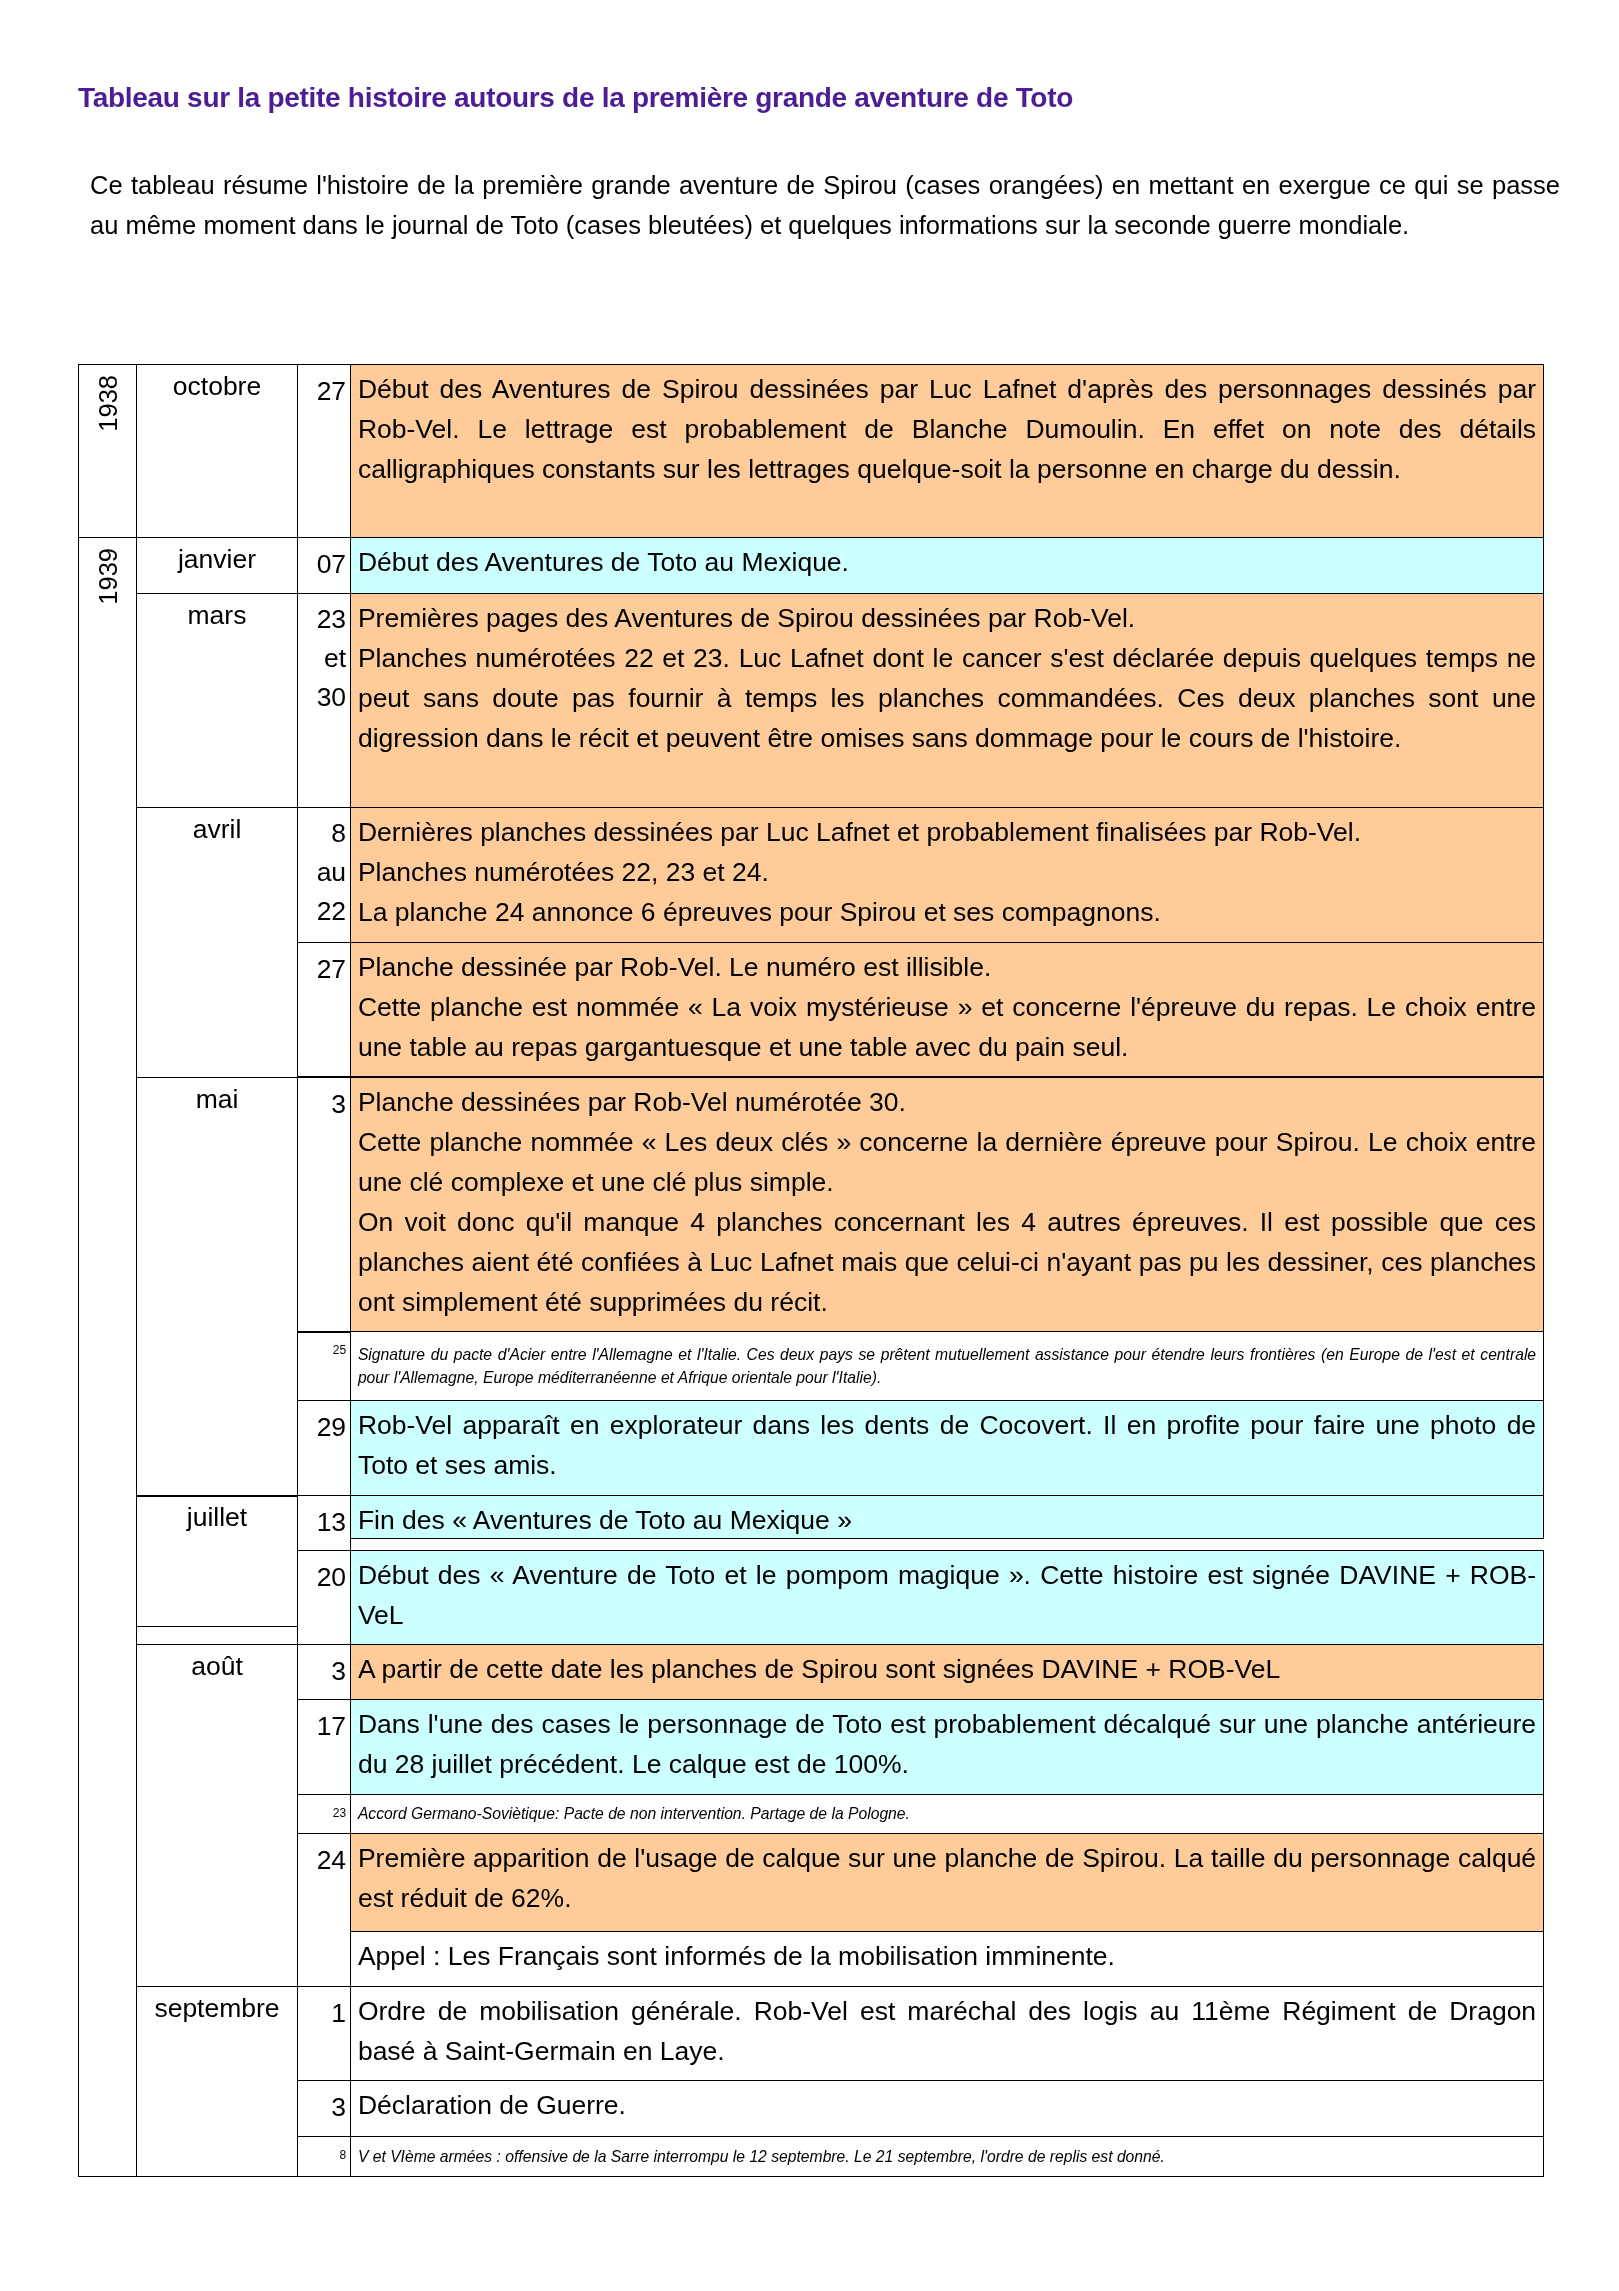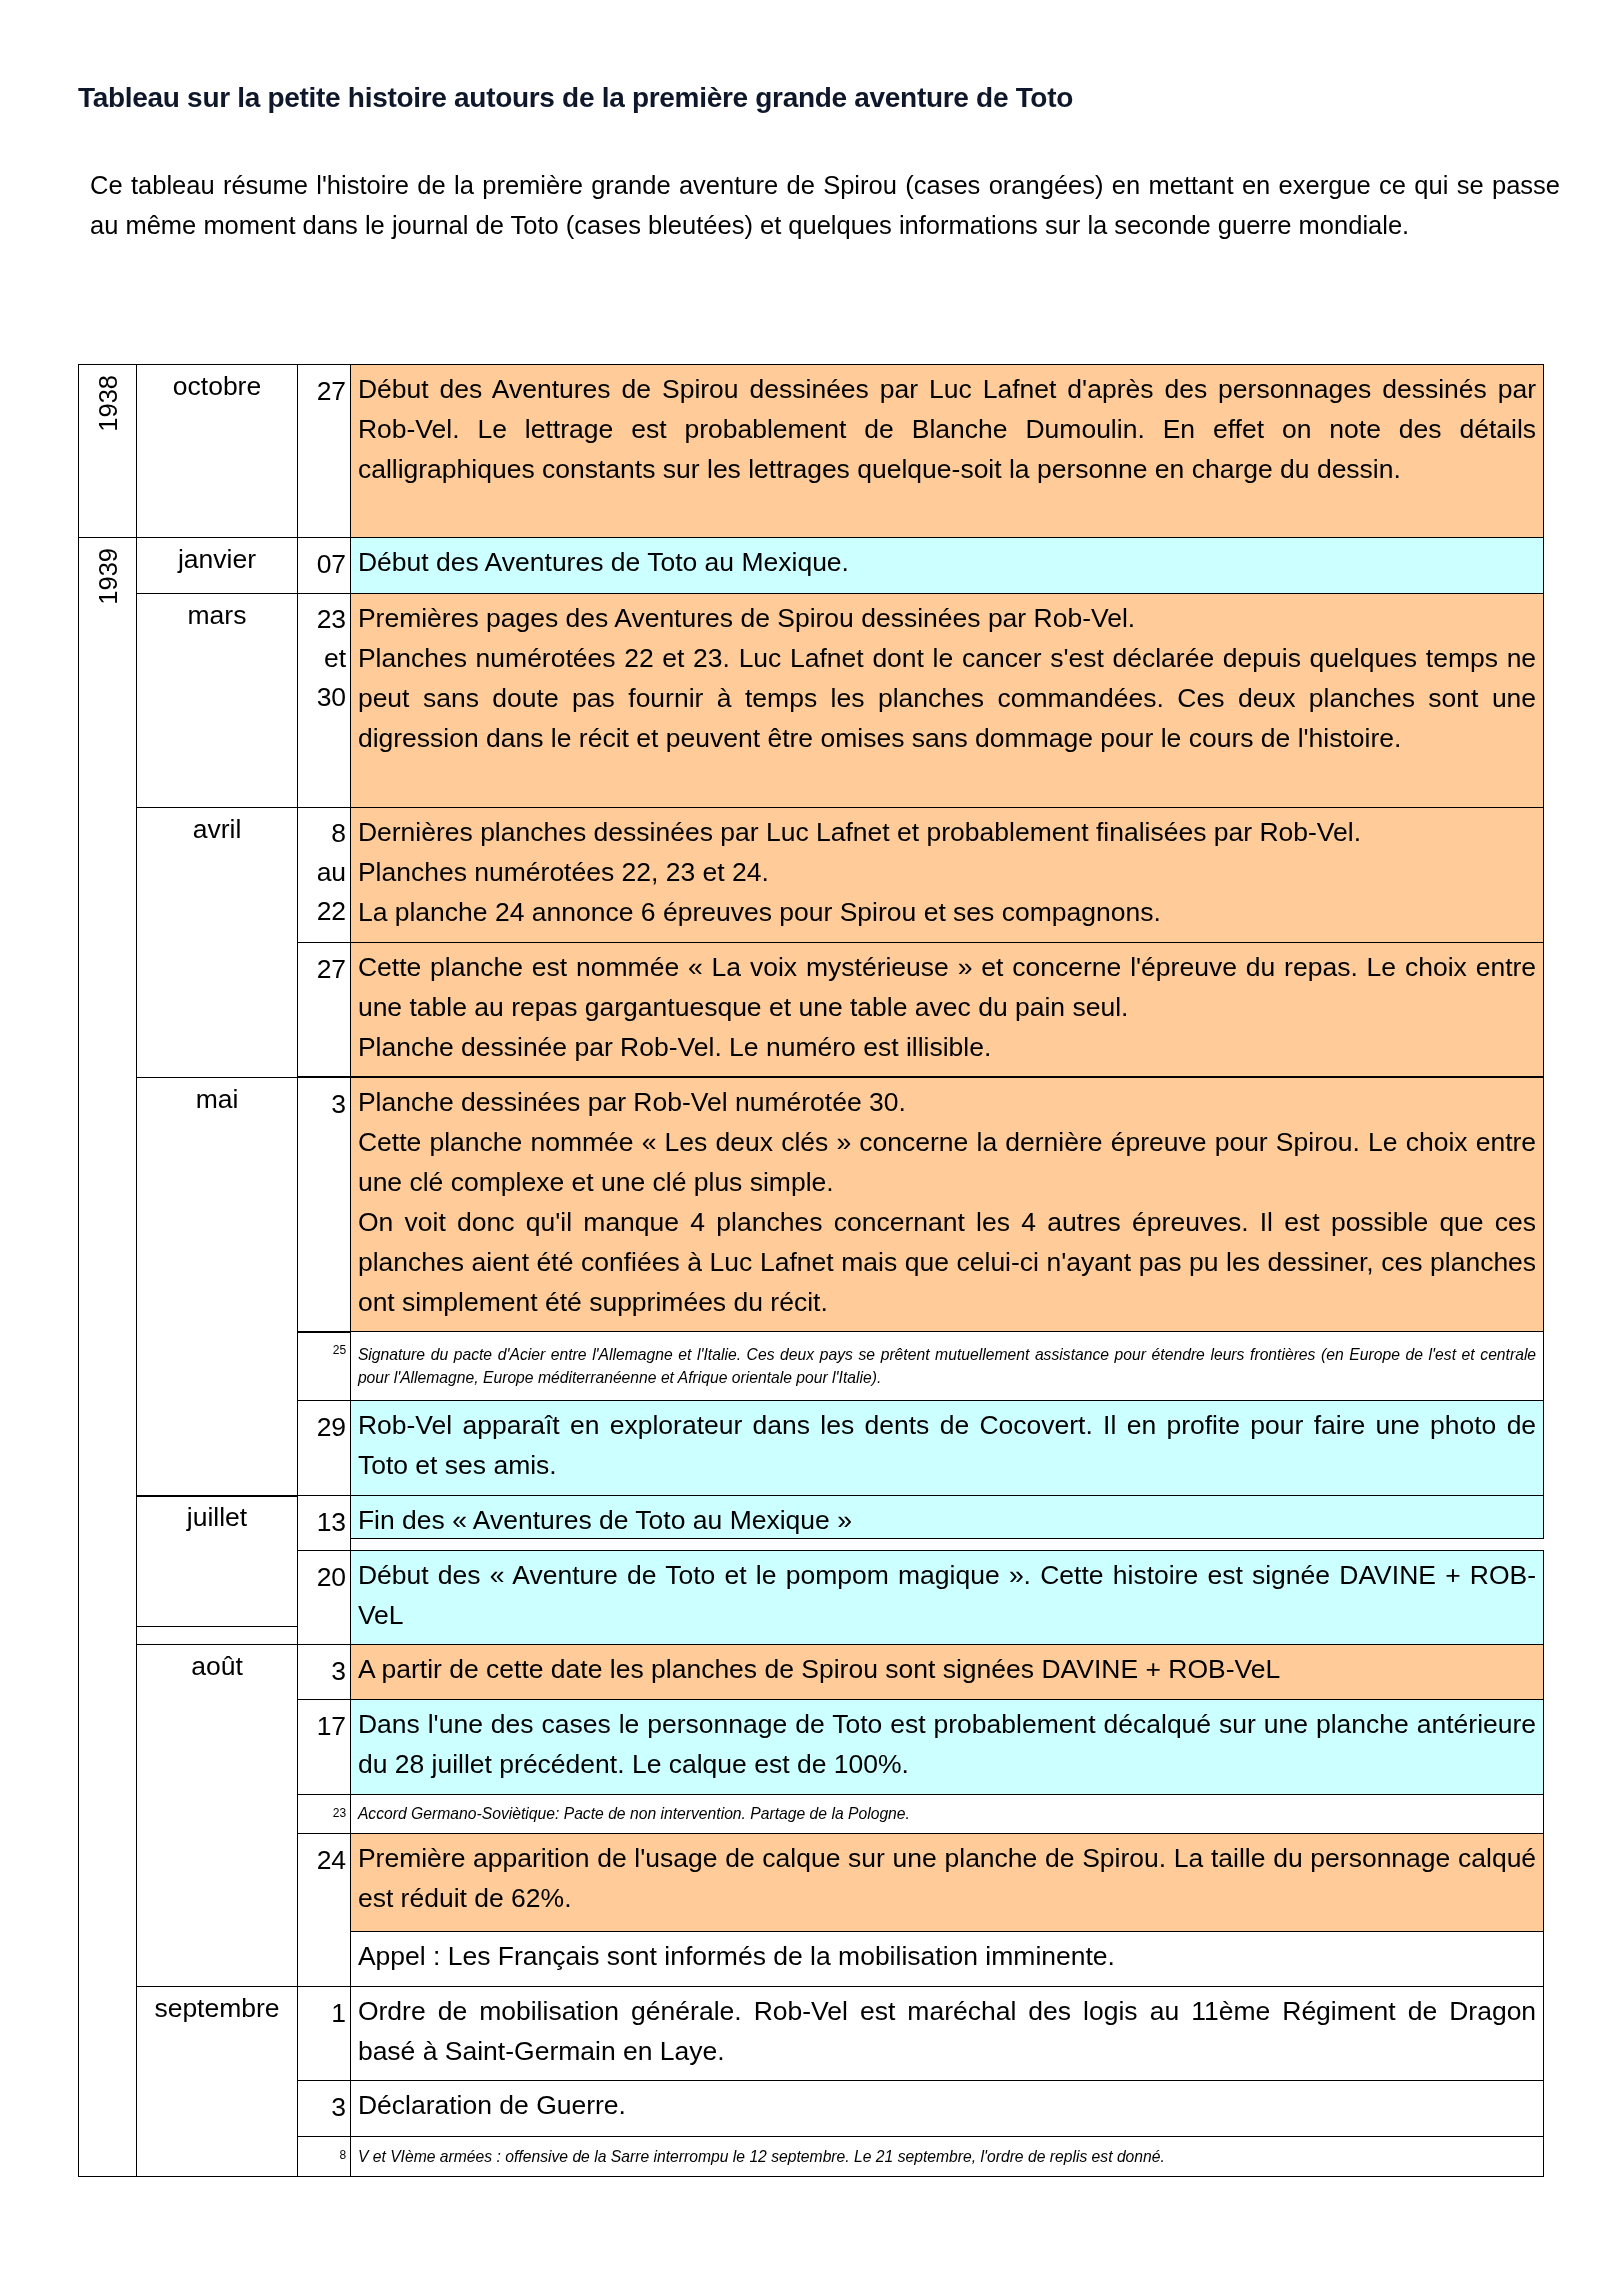--- a/index.html
+++ b/index.html
@@ -1,19 +1,19 @@
 <!DOCTYPE html>
 <html><head>
 <meta charset="utf-8">
 <style>
   html, body { margin:0; padding:0; background:#ffffff; }
   body { width:1619px; height:2292px; position:relative; overflow:hidden;
          font-family:"Liberation Sans", "DejaVu Sans", sans-serif; color:#000; }
   .title { position:absolute; left:78px; top:82px; font-size:28px; font-weight:bold;
-           color:#0f172a; letter-spacing:-0.3px; white-space:nowrap; }
+           color:#4c1d95; letter-spacing:-0.3px; white-space:nowrap; }
   .intro { position:absolute; left:90px; top:165px; width:1470px; font-size:25.5px;
            line-height:40px; text-align:justify; }
   .tbl { position:absolute; left:78px; top:364px; width:1465px; height:1813px; }
   .cell { position:absolute; box-sizing:border-box; border:1.5px solid #000; }
   .year { left:0; width:59px; }
   .year span { position:absolute; left:50%; top:9.8px; transform-origin:left top;
                transform:rotate(-90deg) translate(-100%, -50%); font-size:25.5px; white-space:nowrap; }
   .month { left:58px; width:162px; text-align:center; font-size:26.5px; padding-top:5.9px; }
   .day { left:219px; width:54px; text-align:right; font-size:26.5px; padding:5.9px 3.9px 0 0; line-height:40px; }
   .day.small { font-size:12px; padding-top:7.8px; line-height:21.6px; }
@@ -75,22 +75,22 @@
   <div class="cell txt orange" style="top:229px;height:215px;">
     <span class="line">Premières pages des Aventures de Spirou dessinées par Rob-Vel.</span>
     <span class="line">Planches numérotées 22 et 23. Luc Lafnet dont le cancer s'est déclarée depuis quelques temps ne peut sans doute pas fournir à temps les planches commandées. Ces deux planches sont une digression dans le récit et peuvent être omises sans dommage pour le  cours de l'histoire.</span>
   </div>
   <div class="cell txt orange" style="top:443px;height:136px;">
     <span class="line">Dernières planches dessinées par Luc Lafnet et probablement finalisées par Rob-Vel.</span>
     <span class="line">Planches numérotées 22, 23 et 24.</span>
     <span class="line">La planche 24 annonce 6 épreuves pour Spirou et ses compagnons.</span>
   </div>
   <div class="cell txt orange" style="top:578px;height:135px;">
+    <span class="line">Planche dessinée par Rob-Vel. Le numéro est illisible.</span>
     <span class="line">Cette planche est nommée « La voix mystérieuse » et concerne l'épreuve du repas. Le choix entre une table au repas gargantuesque et une table avec du pain seul.</span>
-    <span class="line">Planche dessinée par Rob-Vel. Le numéro est illisible.</span>
   </div>
   <div class="cell txt orange" style="top:713px;height:256px;">
     <span class="line">Planche dessinées par Rob-Vel numérotée 30.</span>
     <span class="line">Cette planche nommée « Les deux clés » concerne la dernière épreuve pour Spirou. Le choix entre une clé complexe et une clé plus simple.</span>
     <span class="line">On voit donc qu'il manque 4 planches concernant les 4 autres épreuves. Il est possible que ces planches aient été confiées à Luc Lafnet mais que celui-ci n'ayant pas pu les dessiner, ces planches ont simplement été supprimées du récit.</span>
   </div>
   <div class="cell txt small white" style="top:967px;height:70px;">Signature du pacte d'Acier entre l'Allemagne et l'Italie. Ces deux pays se prêtent mutuellement assistance pour étendre leurs frontières (en Europe de l'est et centrale pour l'Allemagne, Europe méditerranéenne et Afrique orientale pour l'Italie).</div>
   <div class="cell txt blue" style="top:1036px;height:96px;">Rob-Vel apparaît en explorateur dans les dents de Cocovert. Il en profite pour faire une photo de Toto et ses amis.</div>
   <div class="cell txt blue" style="top:1131px;height:44px;">Fin des « Aventures de Toto au Mexique »</div>
   <div class="cell txt blue" style="top:1186px;height:95px;">Début des « Aventure de Toto et le pompom magique ». Cette histoire est signée DAVINE + ROB-VeL</div>

